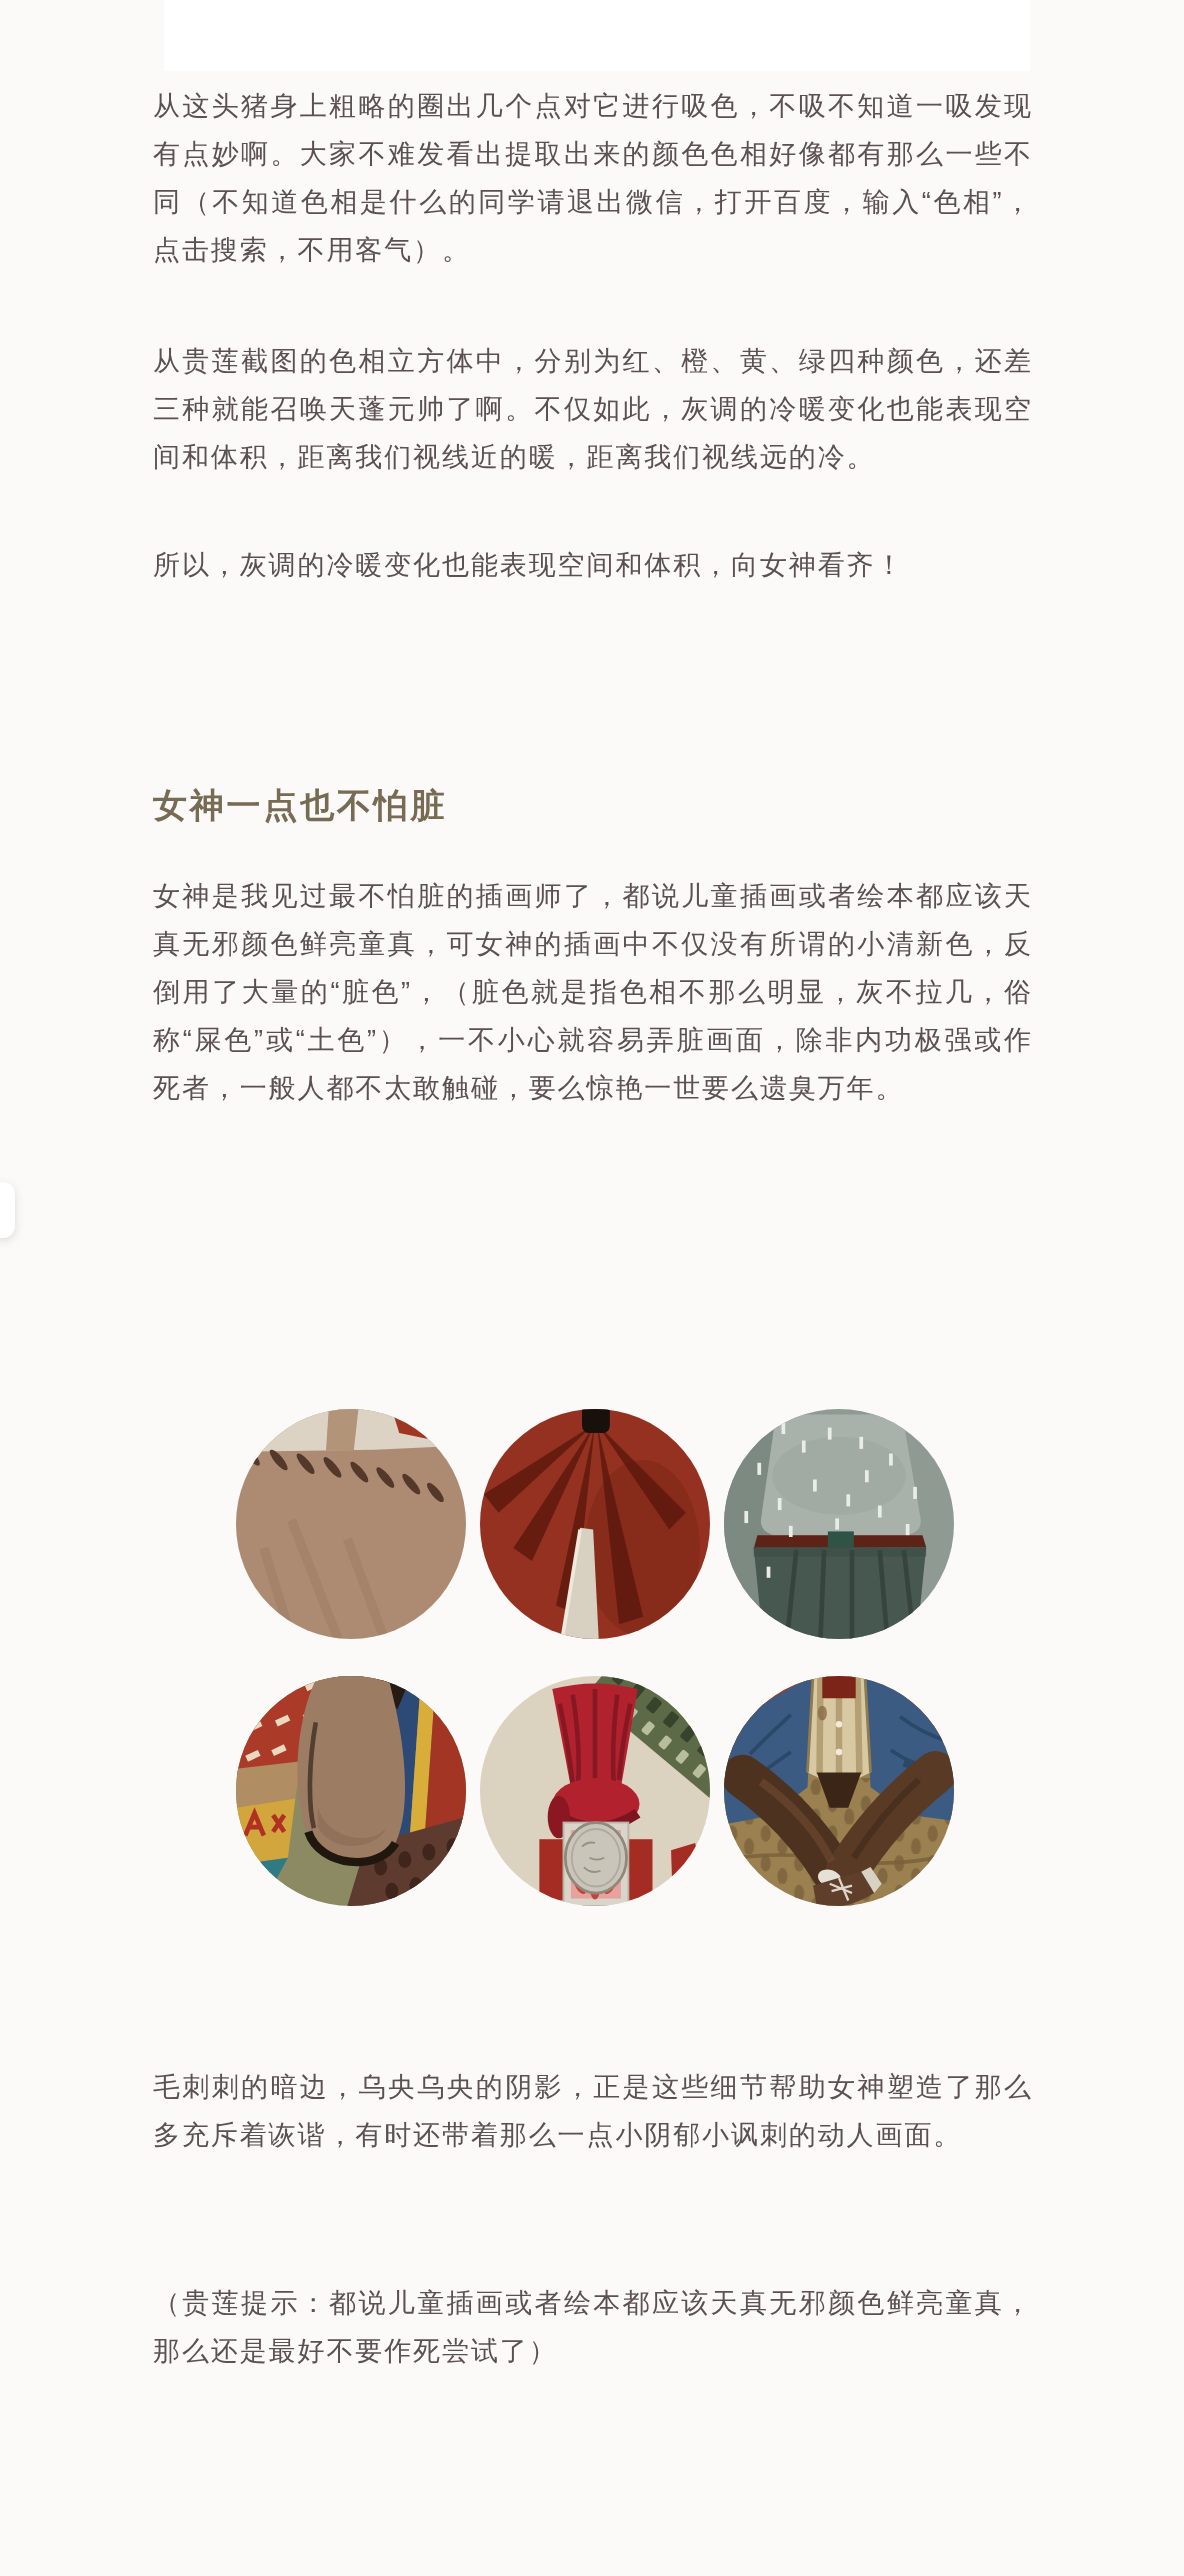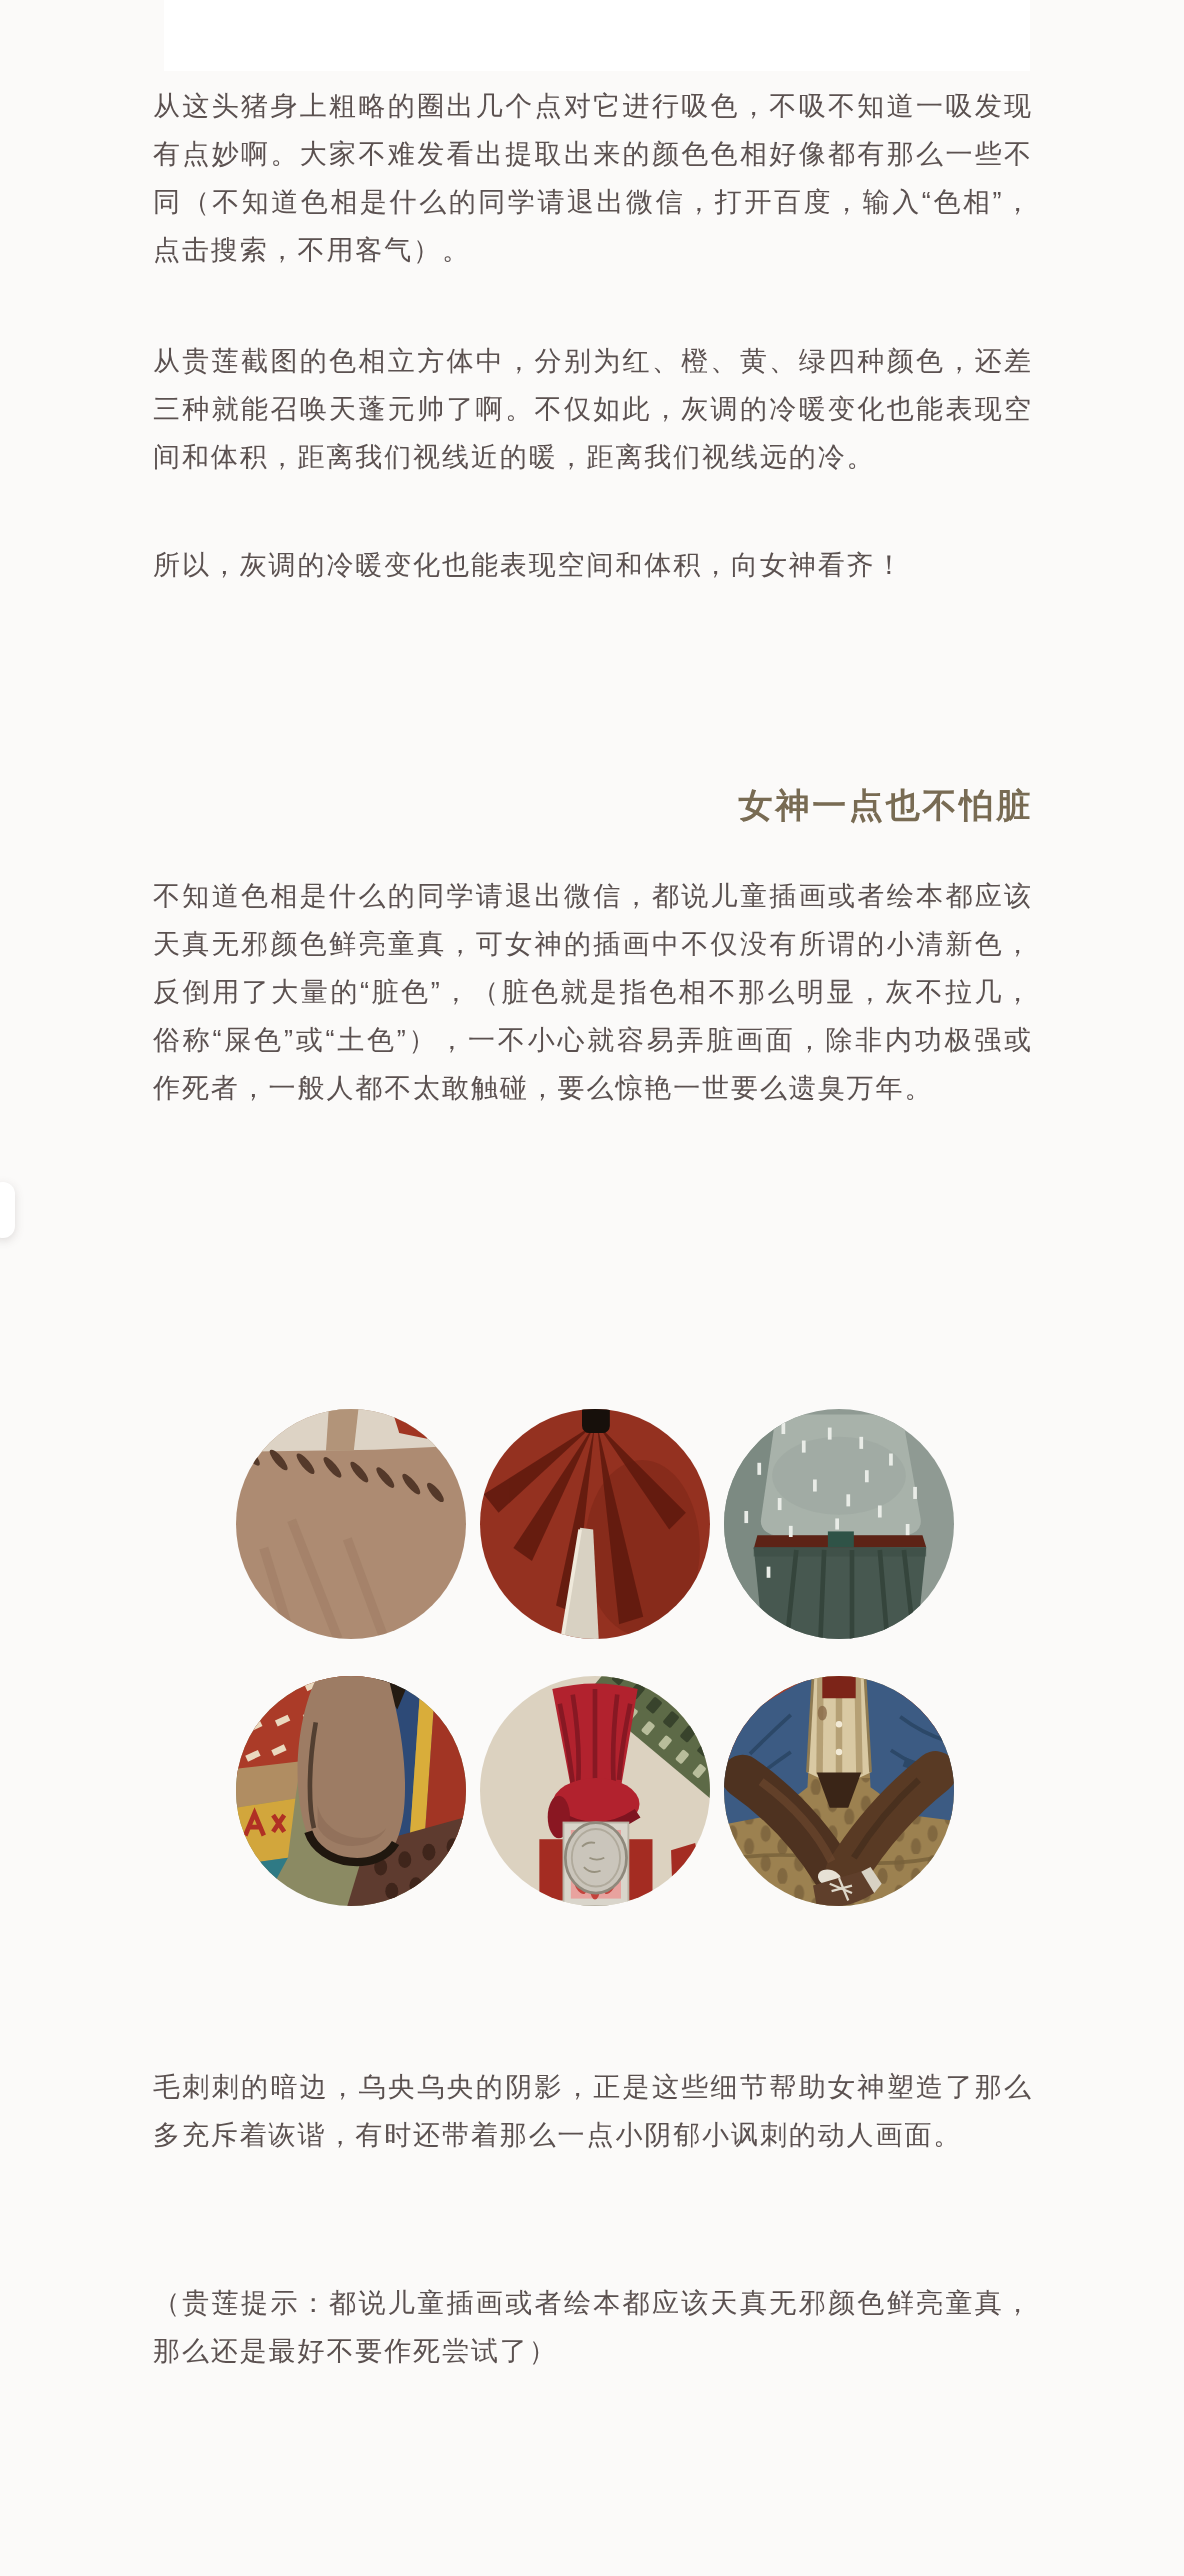--- a/index.html
+++ b/index.html
@@ -28,21 +28,20 @@
     font-size: 27px; line-height: 48px;
     letter-spacing: 1.9px;
     color: #5b5150;
     text-align: justify;
   }
   .heading {
     position: absolute; left: 153px; width: 880px; margin: 0;
     font-size: 34px; line-height: 52px;
     font-weight: bold; letter-spacing: 2.8px;
     color: #786b53;
-    text-align: right;
   }
   .grid {
     position: absolute; left: 236px; top: 1409px;
     width: 716px;
     display: grid;
     grid-template-columns: repeat(3, 230px);
     grid-column-gap: 14px;
     grid-row-gap: 37px;
   }
   .circle { width: 230px; height: 230px; }
@@ -55,21 +54,21 @@
 
   <div class="top-card"></div>
   <div class="side-tab"></div>
 
   <p class="para" style="top:82px">从这头猪身上粗略的圈出几个点对它进行吸色，不吸不知道一吸发现有点妙啊。大家不难发看出提取出来的颜色色相好像都有那么一些不同（不知道色相是什么的同学请退出微信，打开百度，输入“色相”，点击搜索，不用客气）。</p>
   <p class="para" style="top:337px">从贵莲截图的色相立方体中，分别为红、橙、黄、绿四种颜色，还差三种就能召唤天蓬元帅了啊。不仅如此，灰调的冷暖变化也能表现空间和体积，距离我们视线近的暖，距离我们视线远的冷。</p>
   <p class="para" style="top:541px">所以，灰调的冷暖变化也能表现空间和体积，向女神看齐！</p>
 
   <h2 class="heading" style="top:779px">女神一点也不怕脏</h2>
 
-  <p class="para" style="top:872px">不知道色相是什么的同学请退出微信，都说儿童插画或者绘本都应该天真无邪颜色鲜亮童真，可女神的插画中不仅没有所谓的小清新色，反倒用了大量的“脏色”，（脏色就是指色相不那么明显，灰不拉几，俗称“屎色”或“土色”），一不小心就容易弄脏画面，除非内功极强或作死者，一般人都不太敢触碰，要么惊艳一世要么遗臭万年。</p>
+  <p class="para" style="top:872px">女神是我见过最不怕脏的插画师了，都说儿童插画或者绘本都应该天真无邪颜色鲜亮童真，可女神的插画中不仅没有所谓的小清新色，反倒用了大量的“脏色”，（脏色就是指色相不那么明显，灰不拉几，俗称“屎色”或“土色”），一不小心就容易弄脏画面，除非内功极强或作死者，一般人都不太敢触碰，要么惊艳一世要么遗臭万年。</p>
 
   <div class="grid">
 
     <div class="circle">
       <svg width="230" height="230" viewBox="0 0 248 248">
         <defs>
             <clipPath id="c1">
               <circle cx="124" cy="124" r="124"></circle>
             </clipPath>
           </defs>

